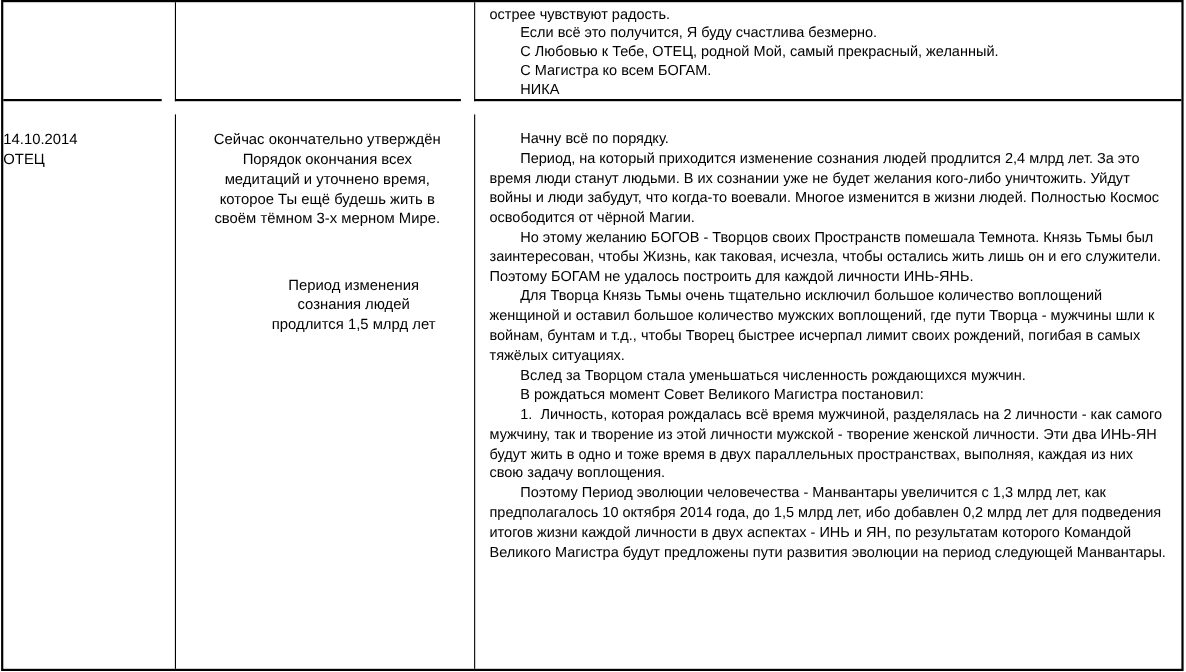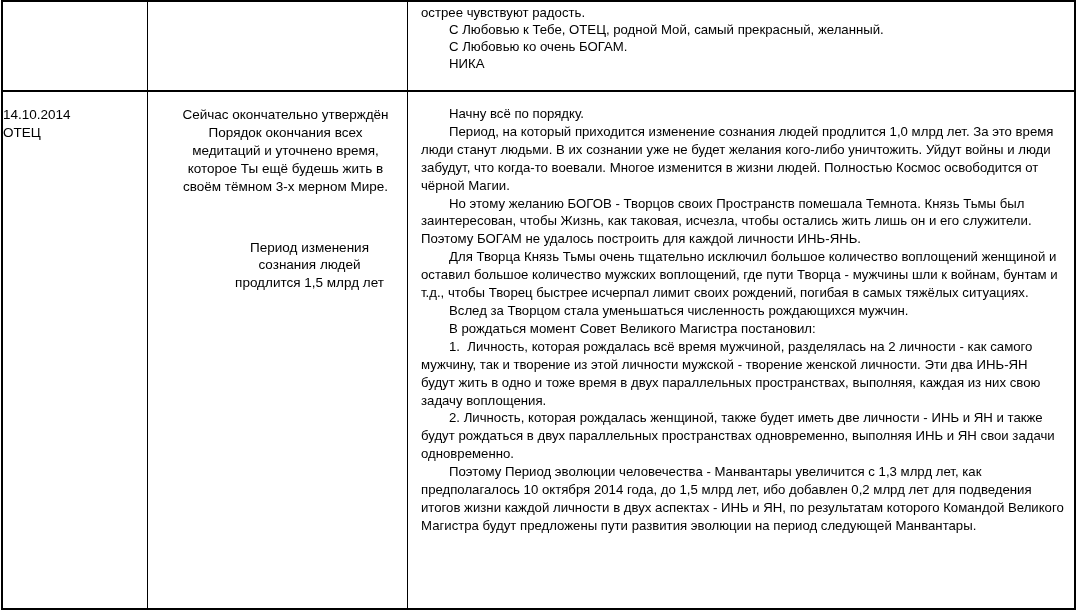--- a/index.html
+++ b/index.html
@@ -21,20 +21,21 @@
     left: 1px;
     top: 0;
     width: 1075px;
     height: 610px;
     box-sizing: border-box;
     border: 2px solid #000000;
     display: grid;
     grid-template-columns: 144px 260px 1fr;
     grid-template-rows: 90px 1fr;
     background: #ffffff;
+    gap: 12px;
   }
   .cell {
     box-sizing: border-box;
     overflow: hidden;
   }
   .vline { border-left: 1px solid #000000; }
   .r1 { border-bottom: 2px solid #000000; }
 
   
   .bodycell {
@@ -81,41 +82,41 @@
 </head>
 <body>
 
 <div class="doc">
   <div class="tbl">
 
     <div class="cell r1"></div>
     <div class="cell r1 vline"></div>
     <div class="cell r1 vline bodycell">
       <p class="p noind">острее чувствуют радость.</p>
+      <p class="p">Если всё это получится, Я буду счастлива безмерно.</p>
       <p class="p">С Любовью к Тебе, ОТЕЦ, родной Мой, самый прекрасный, желанный.</p>
-      <p class="p">С Любовью ко очень БОГАМ.</p>
+      <p class="p">С Магистра ко всем БОГАМ.</p>
       <p class="p">НИКА</p>
     </div>
 
     <div class="cell datecell">
       <div>14.10.2014</div>
       <div>ОТЕЦ</div>
     </div>
 
     <div class="cell vline sumcell">
       <p class="sp">Сейчас окончательно утверждён Порядок окончания всех медитаций и уточнено время, которое Ты ещё будешь жить в своём тёмном 3-х мерном Мире.</p>
       <p class="sp sp2">Период изменения сознания людей продлится 1,5 млрд лет</p>
     </div>
 
     <div class="cell vline bodycell2">
       <p class="p">Начну всё по порядку.</p>
-      <p class="p">Период, на который приходится изменение сознания людей продлится 1,0 млрд лет. За это время люди станут людьми. В их сознании уже не будет желания кого-либо уничтожить. Уйдут войны и люди забудут, что когда-то воевали. Многое изменится в жизни людей. Полностью Космос освободится от чёрной Магии.</p>
+      <p class="p">Период, на который приходится изменение сознания людей продлится 2,4 млрд лет. За это время люди станут людьми. В их сознании уже не будет желания кого-либо уничтожить. Уйдут войны и люди забудут, что когда-то воевали. Многое изменится в жизни людей. Полностью Космос освободится от чёрной Магии.</p>
       <p class="p">Но этому желанию БОГОВ - Творцов своих Пространств помешала Темнота. Князь Тьмы был заинтересован, чтобы Жизнь, как таковая, исчезла, чтобы остались жить лишь он и его служители. Поэтому БОГАМ не удалось построить для каждой личности ИНЬ-ЯНЬ.</p>
       <p class="p">Для Творца Князь Тьмы очень тщательно исключил большое количество воплощений женщиной и оставил большое количество мужских воплощений, где пути Творца - мужчины шли к войнам, бунтам и т.д., чтобы Творец быстрее исчерпал лимит своих рождений, погибая в самых тяжёлых ситуациях.</p>
       <p class="p">Вслед за Творцом стала уменьшаться численность рождающихся мужчин.</p>
       <p class="p">В рождаться момент Совет Великого Магистра постановил:</p>
       <p class="p">1.  Личность, которая рождалась всё время мужчиной, разделялась на 2 личности - как самого мужчину, так и творение из этой личности мужской - творение женской личности. Эти два ИНЬ-ЯН будут жить в одно и тоже время в двух параллельных пространствах, выполняя, каждая из них свою задачу воплощения.</p>
-      <p class="p">2. Личность, которая рождалась женщиной, также будет иметь две личности - ИНЬ и ЯН и также будут рождаться в двух параллельных пространствах одновременно, выполняя ИНЬ и ЯН свои задачи одновременно.</p>
       <p class="p">Поэтому Период эволюции человечества - Манвантары увеличится с 1,3 млрд лет, как предполагалось 10 октября 2014 года, до 1,5 млрд лет, ибо добавлен 0,2 млрд лет для подведения итогов жизни каждой личности в двух аспектах - ИНЬ и ЯН, по результатам которого Командой Великого Магистра будут предложены пути развития эволюции на период следующей Манвантары.</p>
     </div>
 
   </div>
 </div>
 
 </body></html>

